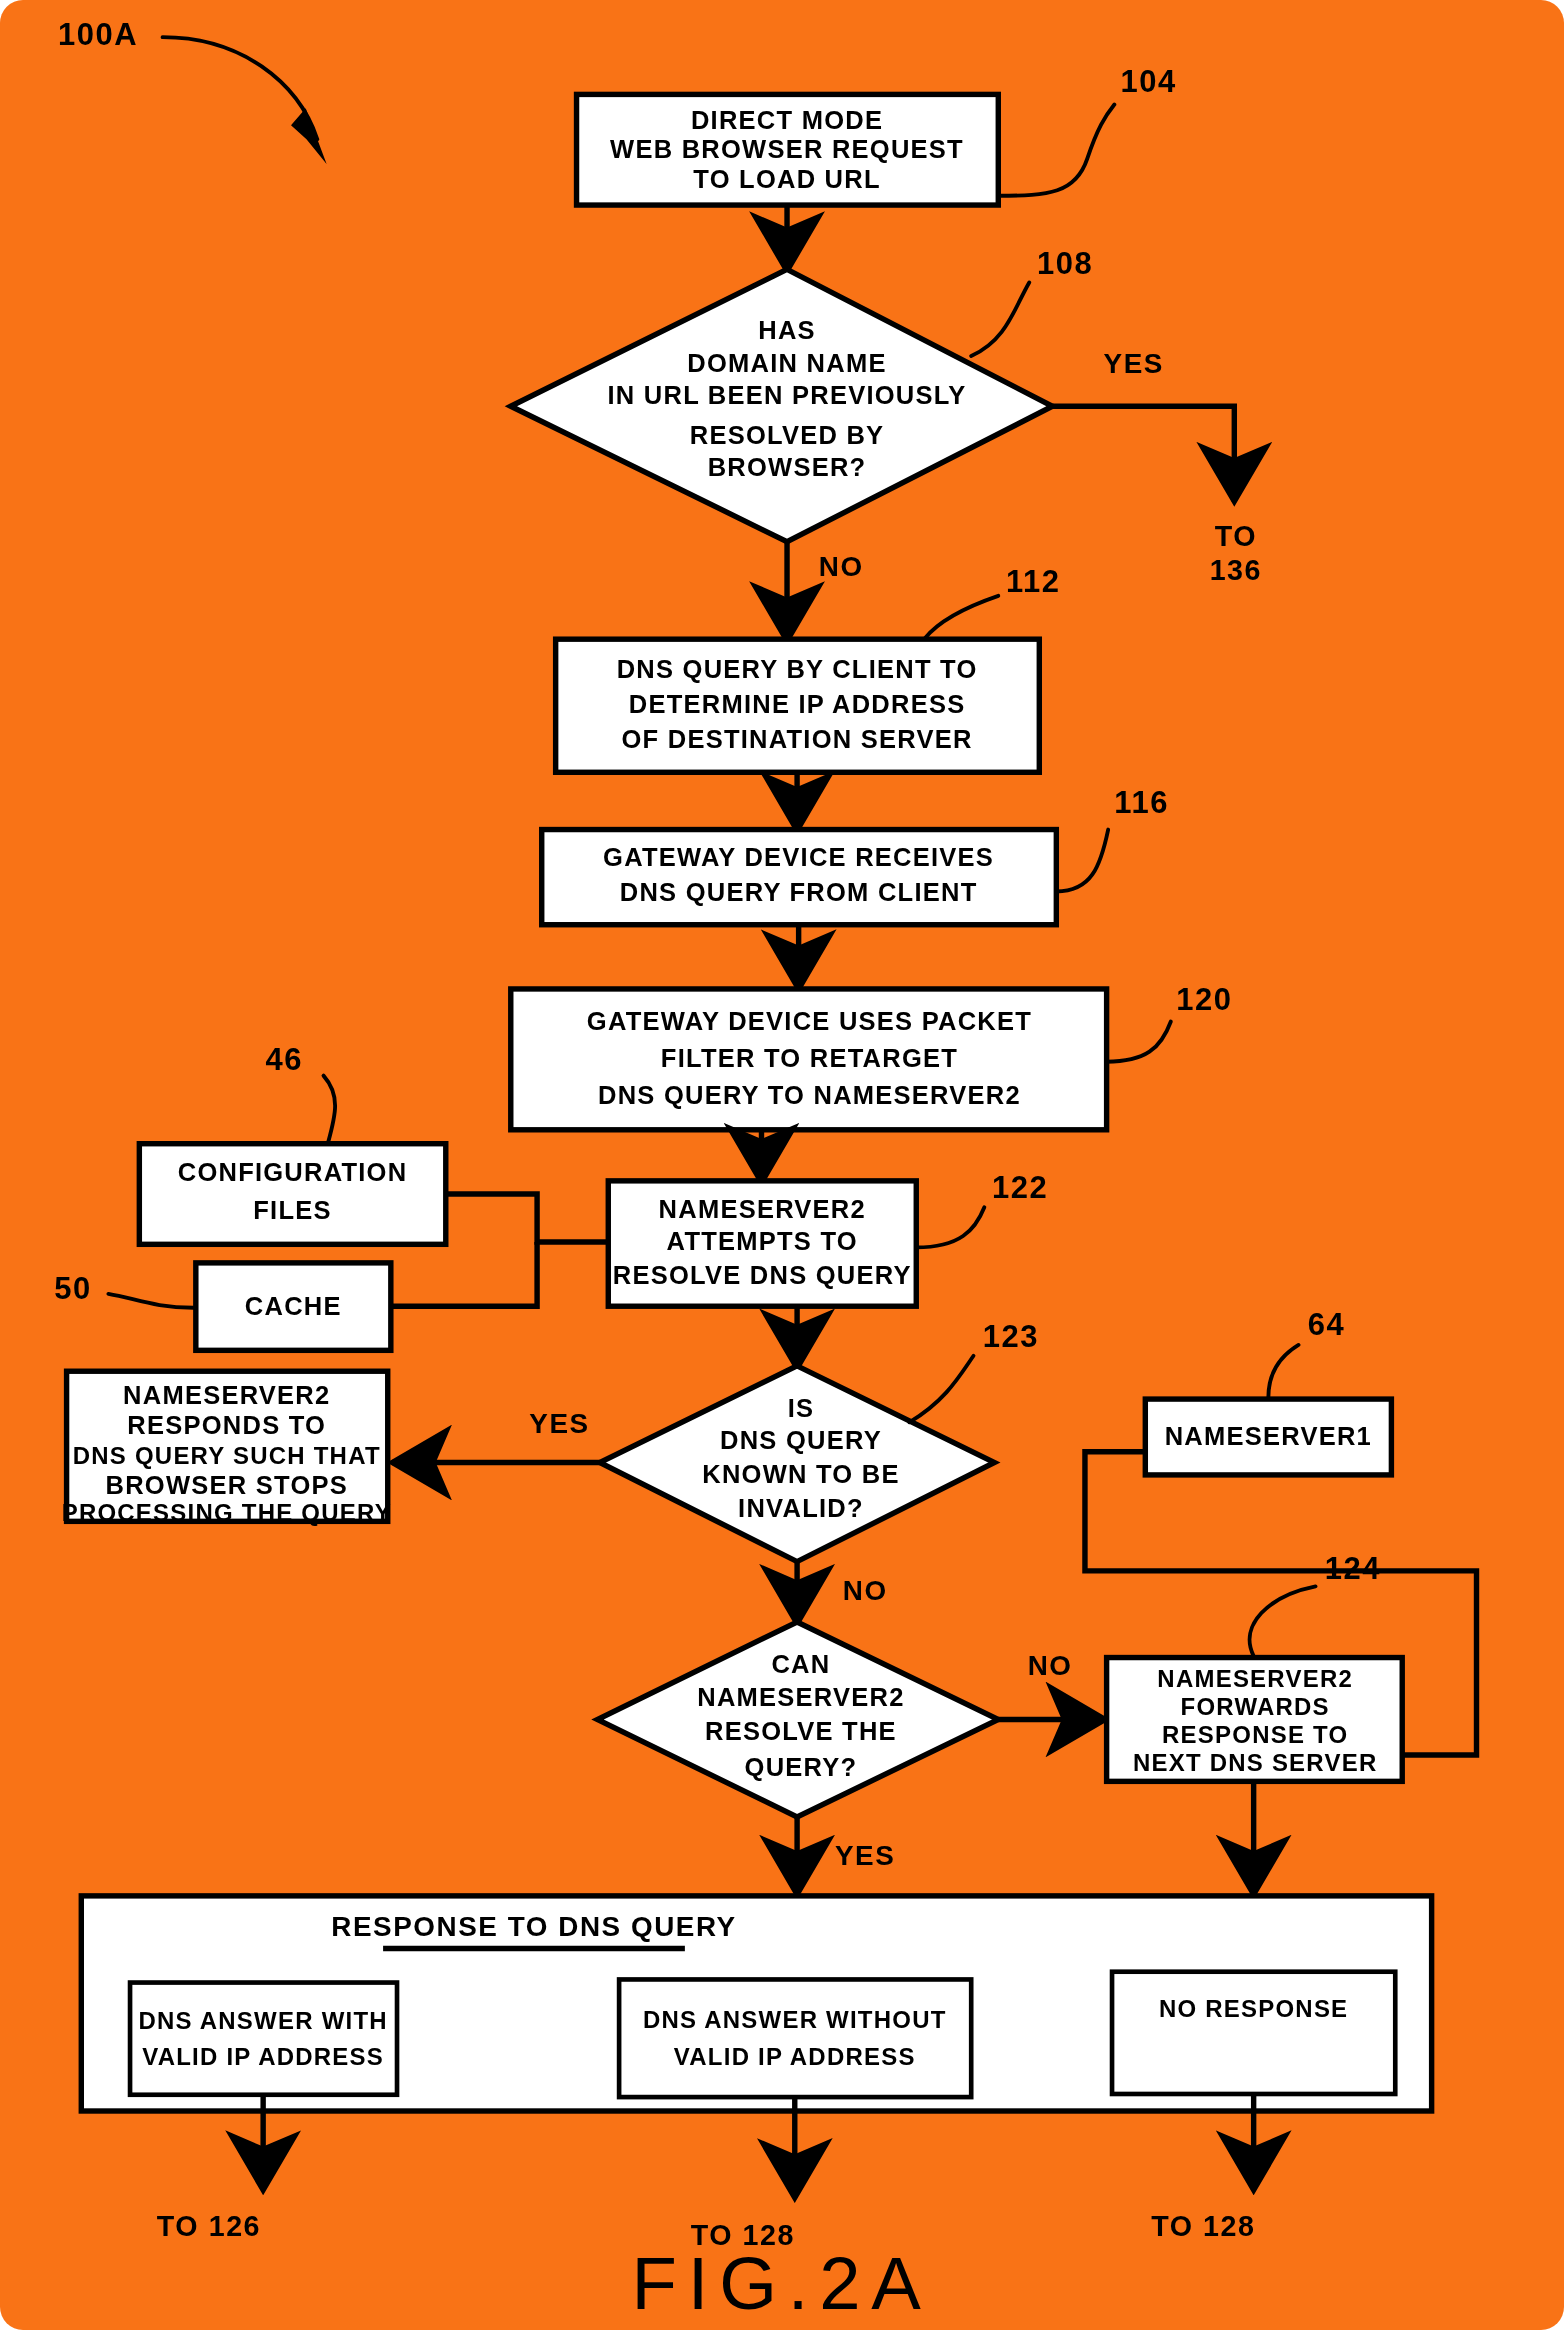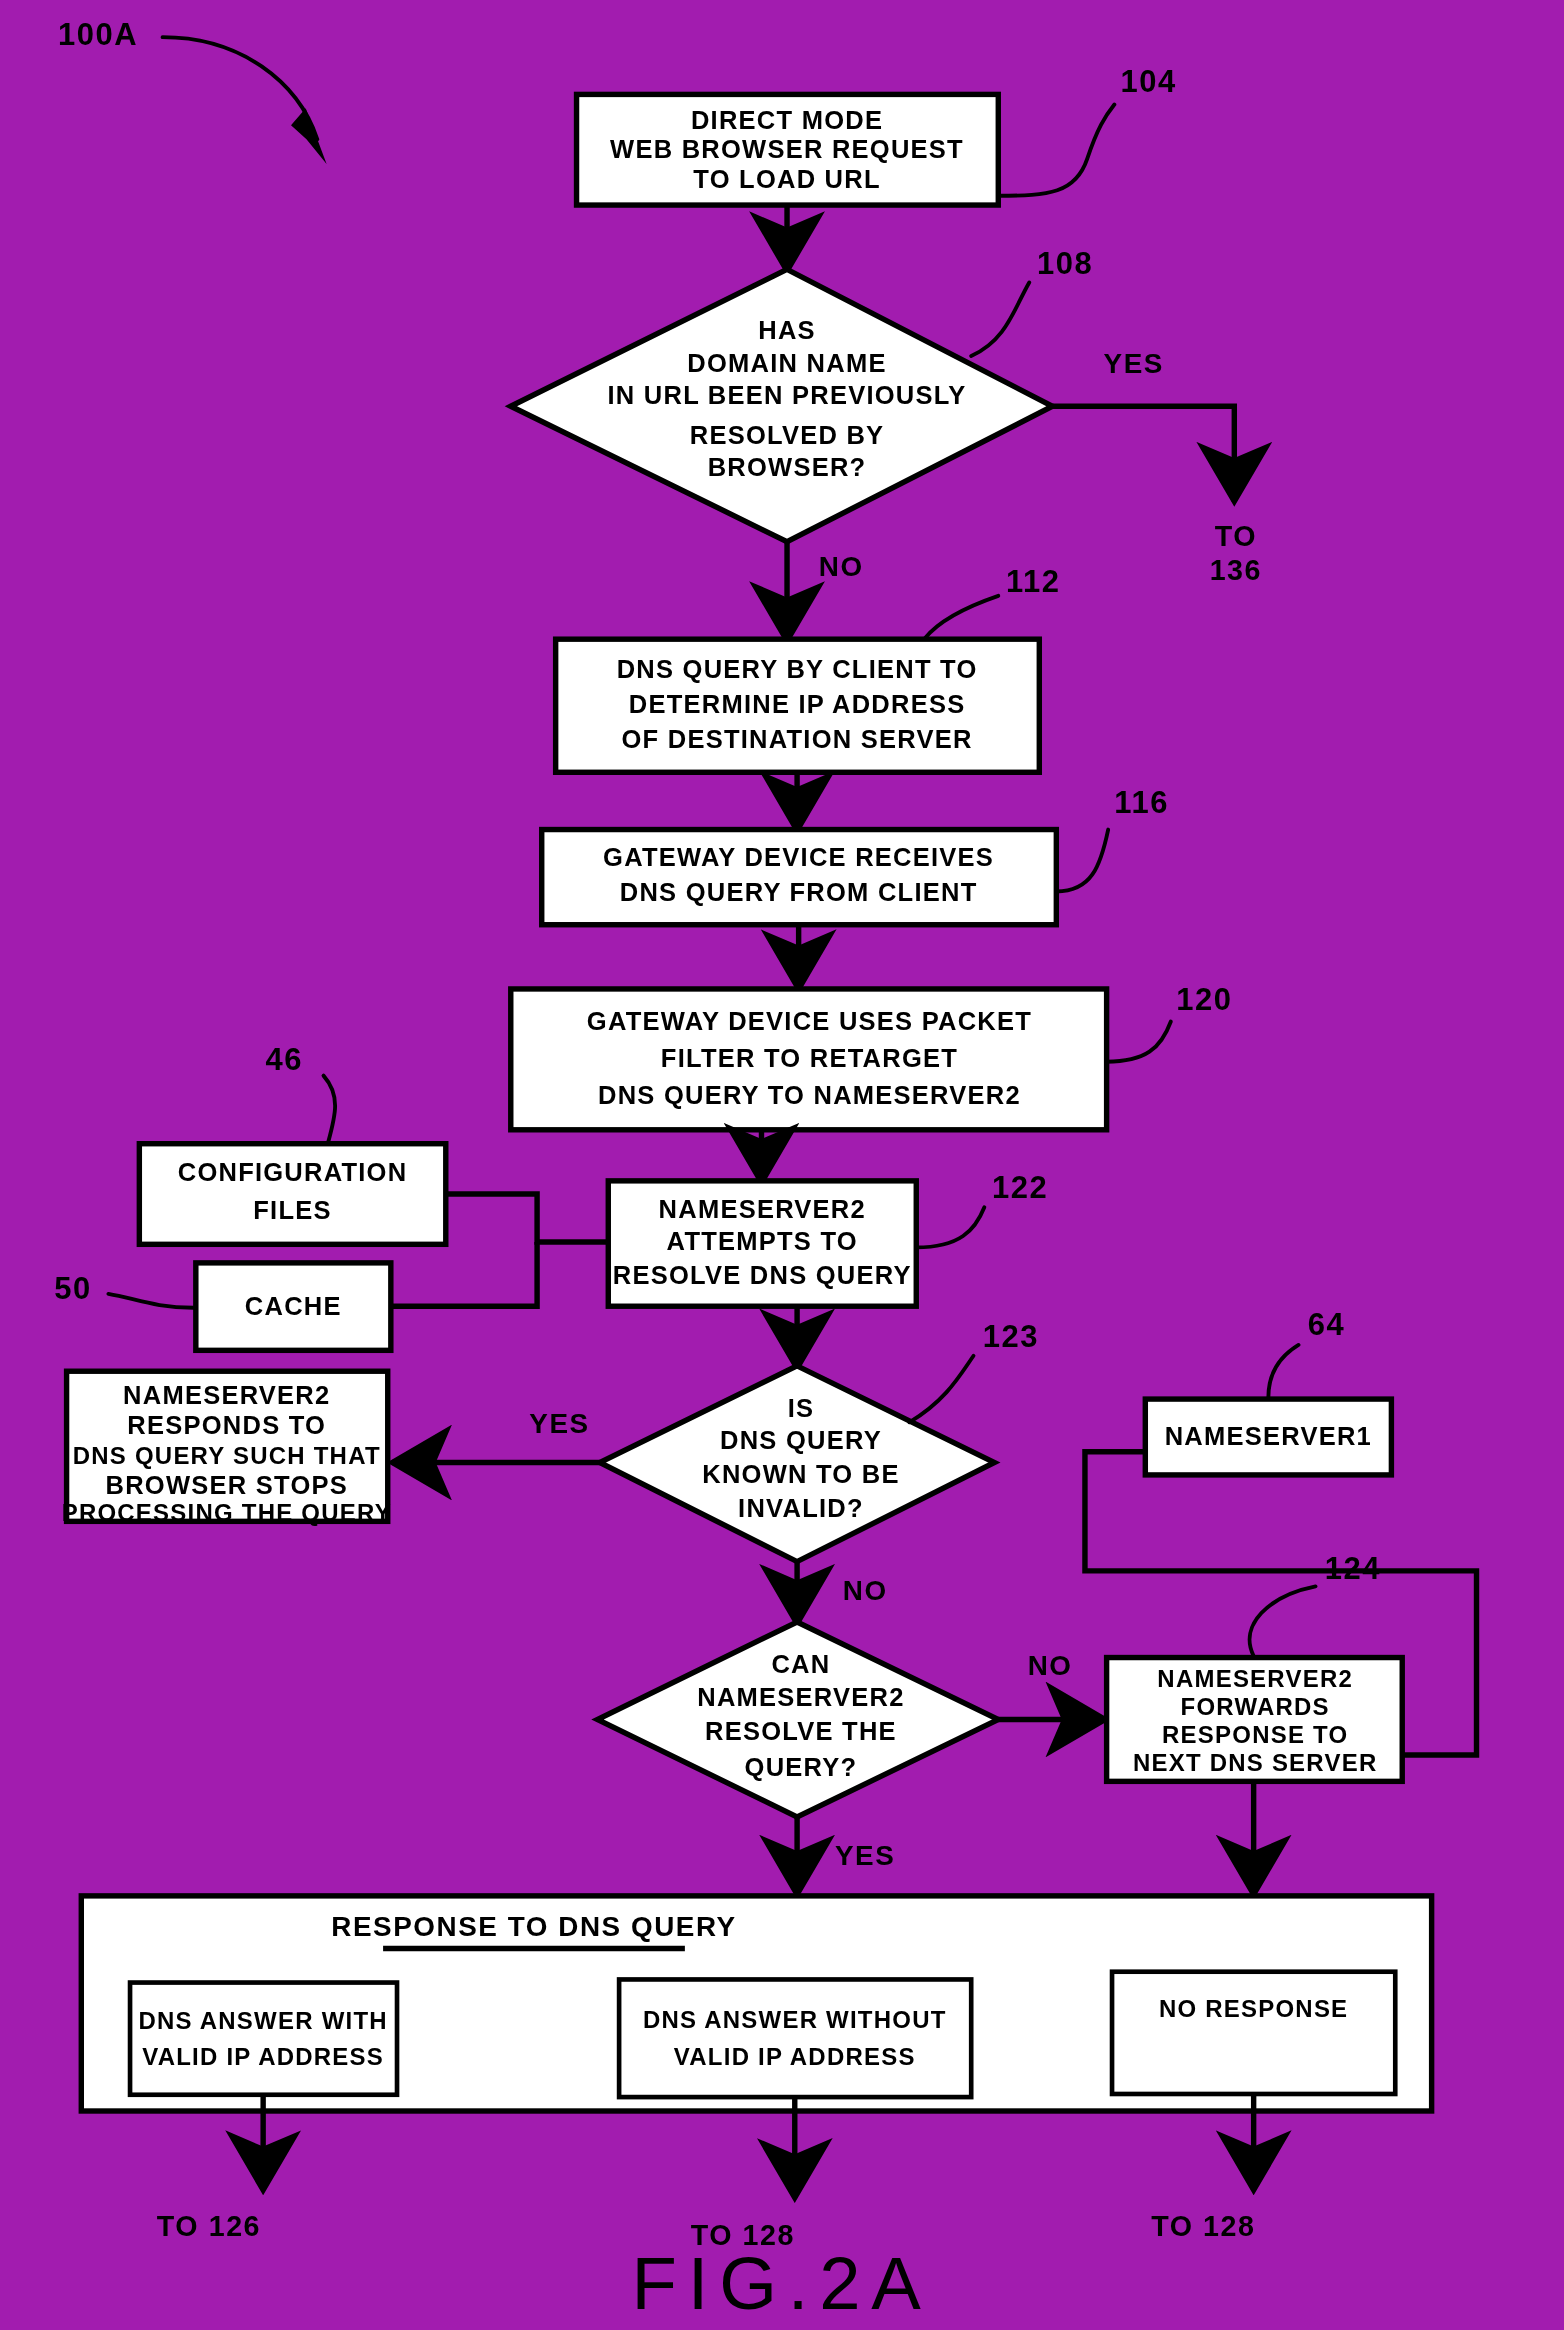--- a/index.html
+++ b/index.html
@@ -10,21 +10,22 @@
   body {
     width: 1564px;
     height: 2330px;
     font-family: "Liberation Sans", sans-serif;
     overflow: hidden;
   }
   #figure-root {
     position: relative;
     width: 1564px;
     height: 2330px;
-    background: #a21caf;
+    background: #f97316;
+    border-radius: 23px;
   }
   svg#flow {
     position: absolute;
     top: 0;
     left: 0;
     width: 1564px;
     height: 2330px;
     display: block;
   }
   .shape {

